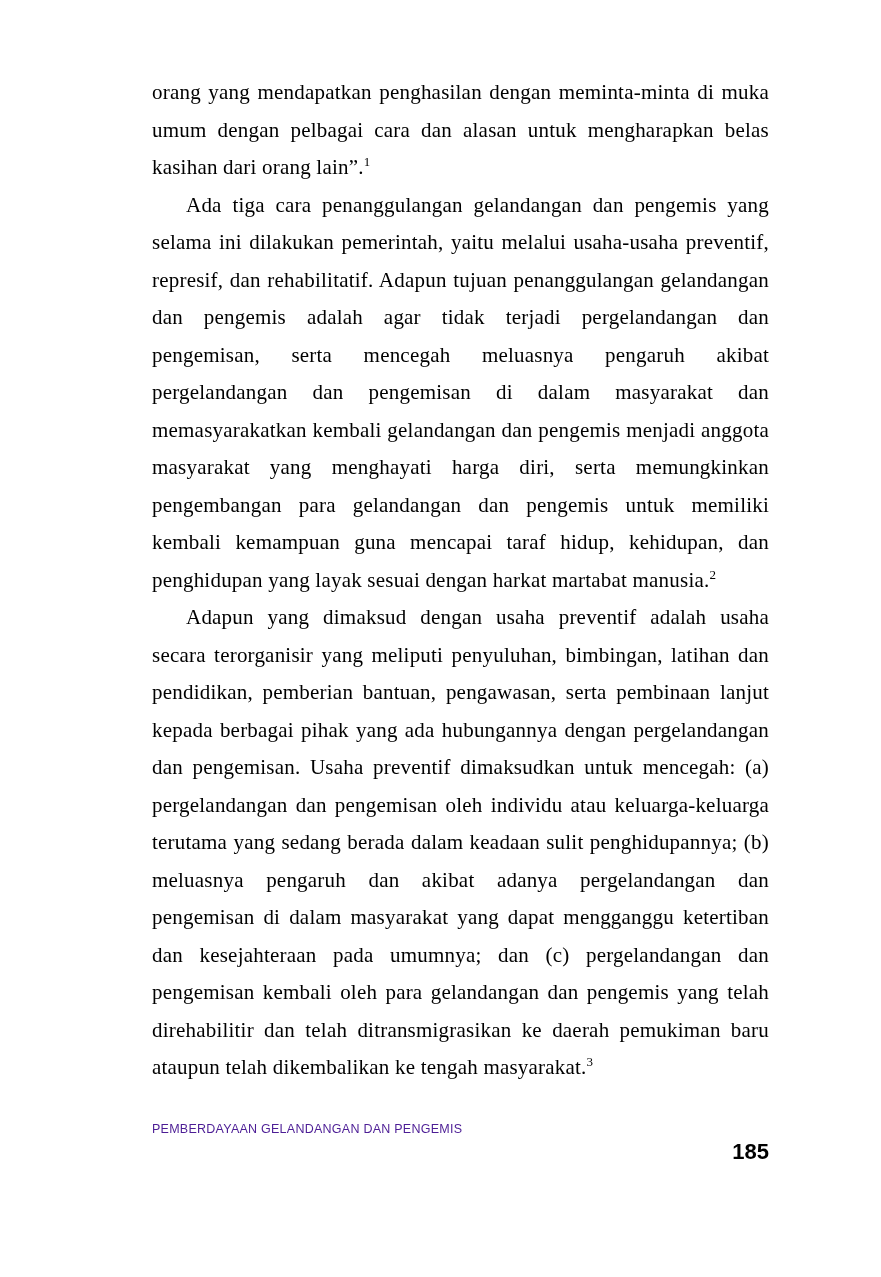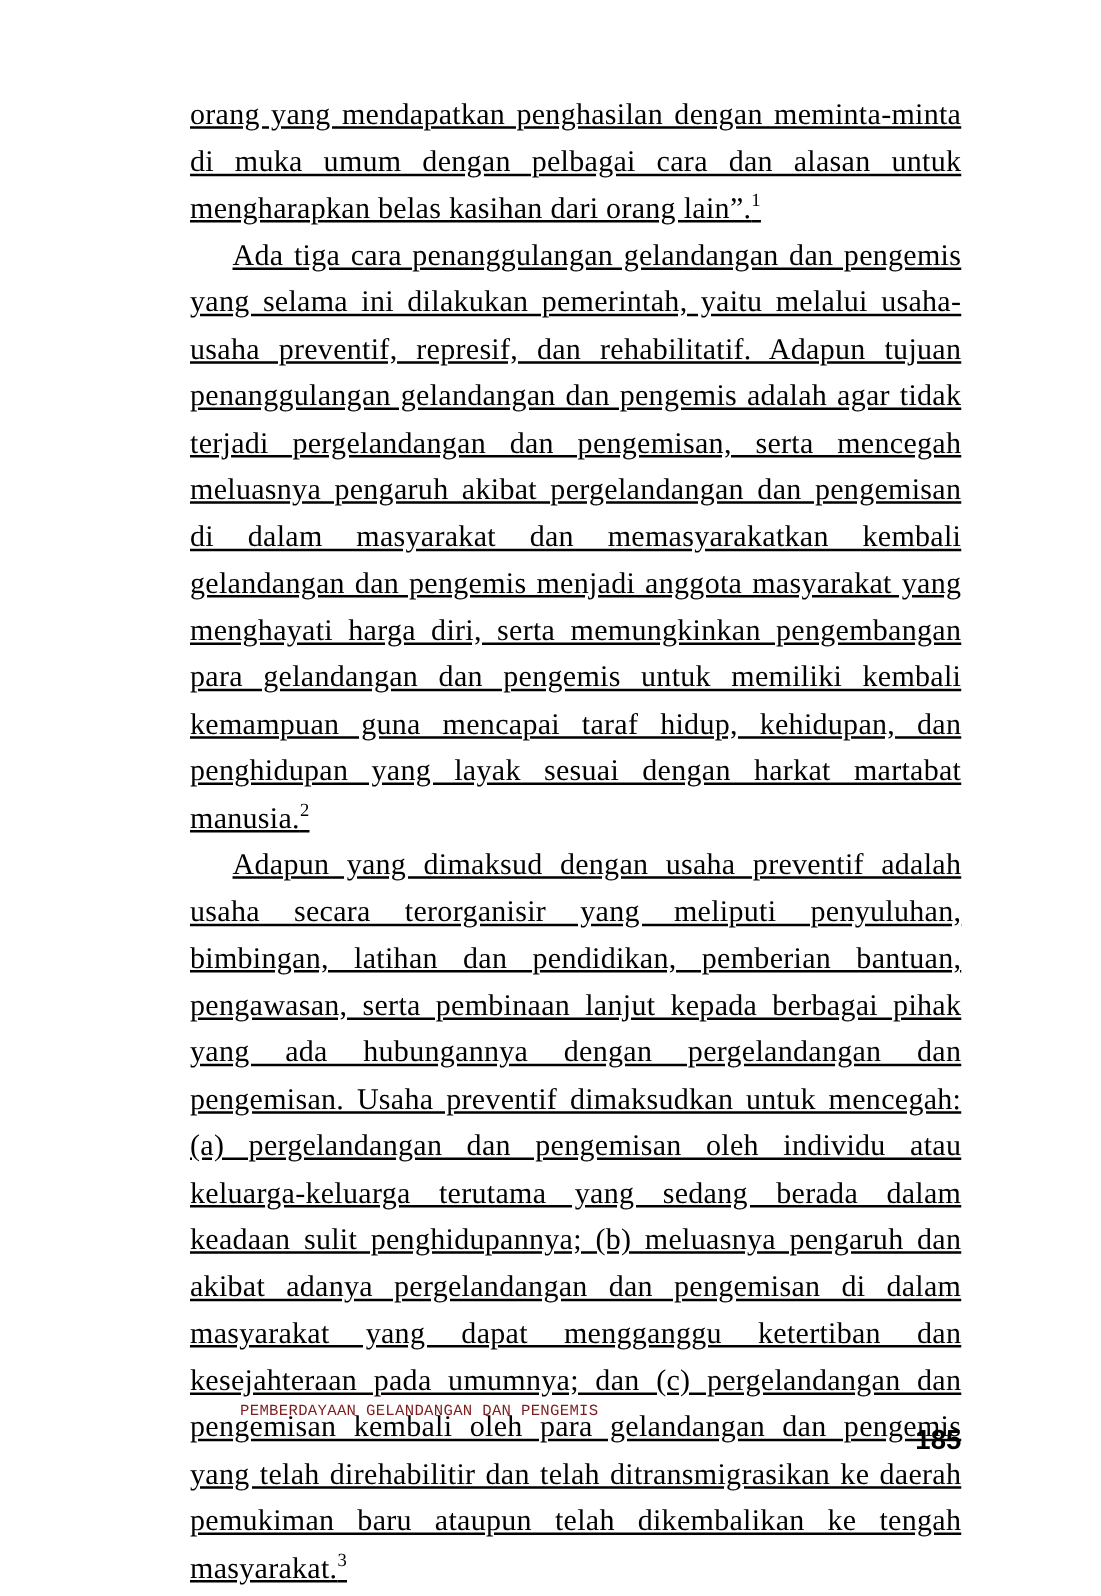--- a/index.html
+++ b/index.html
@@ -24,51 +24,49 @@
     background: #ffffff;
   }
   .content {
     position: absolute;
     left: 152px;
     top: 74px;
     width: 617px;
   }
   p.para {
     margin: 0;
-    font-size: 24px;
+    font-size: 21px;
     line-height: 37.5px;
     text-align: justify;
     text-justify: inter-word;
     letter-spacing: 0.01em;
-    text-decoration: underline;
   }
   p.para.indent {
     text-indent: 34px;
   }
   sup {
     font-size: 0.62em;
     vertical-align: super;
     line-height: 0;
   }
   .footer {
     position: absolute;
     left: 152px;
     top: 1122px;
     width: 617px;
     display: flex;
     align-items: baseline;
     justify-content: space-between;
   }
   .footer-title {
-    font-family: Liberation Mono, monospace;
+    font-family: Liberation Sans, sans-serif;
     font-size: 12.5px;
     letter-spacing: 0.02em;
-    color: #7f1d1d;
+    color: #4c1d95;
     white-space: nowrap;
-    margin-left: 40px;
   }
   .footer-page {
     font-family: "Liberation Sans", sans-serif;
     font-size: 22px;
     font-weight: 700;
     color: #000000;
     position: absolute;
     right: 0;
     top: 17px;
   }

